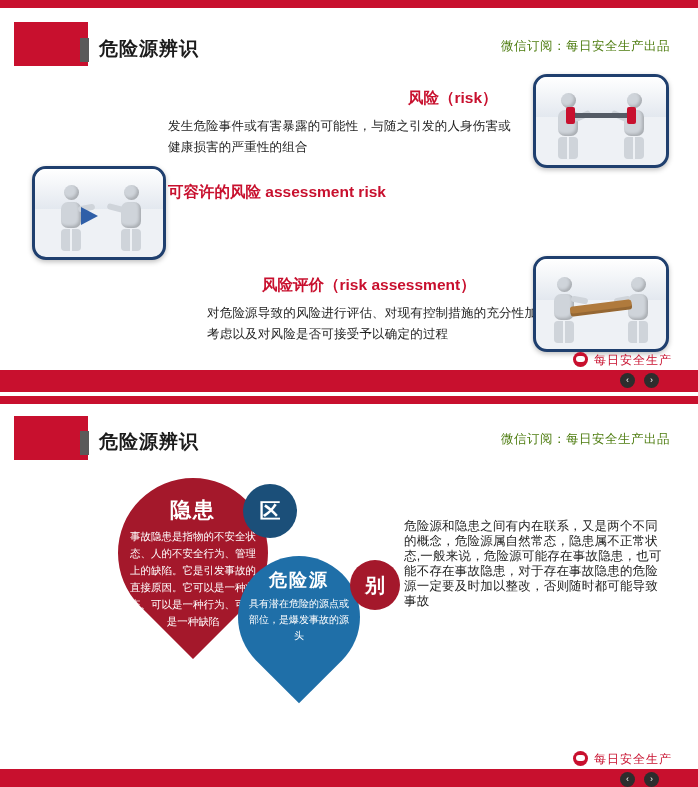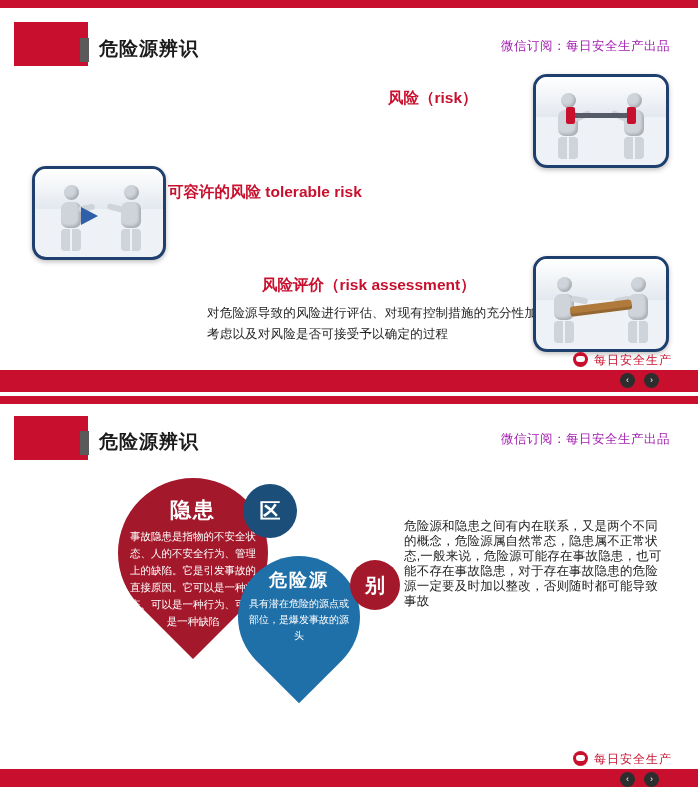--- a/index.html
+++ b/index.html
@@ -65,39 +65,39 @@
   .title-text {
     font-size: 19px;
     font-weight: bold;
     color: #1b1b1b;
     letter-spacing: 1px;
   }
   .subscribe {
     position: absolute;
     right: 28px;
     font-size: 12.5px;
-    color: #a21caf;
+    color: #4d7c0f;
     letter-spacing: 0.5px;
   }
 
   
   .s1 .term {
     position: absolute;
     font-size: 15.5px;
     font-weight: bold;
     color: #c8102e;
   }
   .s1 .body {
     position: absolute;
     font-size: 12.5px;
     color: #232323;
     line-height: 21px;
     letter-spacing: 0.2px;
   }
-  .term-risk    { left: 388px; top: 88px; }
+  .term-risk    { left: 408px; top: 88px; }
   .body-risk    { left: 168px; top: 116px; width: 350px; text-align: left; }
   .term-tol     { left: 168px; top: 182px; }
   .body-tol     { left: 168px; top: 209px; width: 350px; }
   .term-assess  { left: 262px; top: 275px; }
   .body-assess  { left: 168px; top: 303px; width: 352px; margin-left: 39px; }
 
   
   .photo {
     position: absolute;
     background: #eef1f5;
@@ -268,22 +268,23 @@
     <div class="top-bar"></div>
     <div class="corner-block" style="top:22px;"></div>
 
     <div class="title-row" style="top:32px;">
       <div class="title-tick"></div>
       <div class="title-text">危险源辨识</div>
     </div>
     <div class="subscribe" style="top:38px;">微信订阅：每日安全生产出品</div>
 
     <div class="term term-risk">风险（risk）</div>
-
-    <div class="term term-tol">可容许的风险 tolerable risk</div>
+    <div class="body body-risk">发生危险事件或有害暴露的可能性，与随之引发的人身伤害或健康损害的严重性的组合</div>
+
+    <div class="term term-tol">可容许的风险 assessment risk</div>
 
     <div class="term term-assess">风险评价（risk assessment）</div>
     <div class="body body-assess">对危险源导致的风险进行评估、对现有控制措施的充分性加以考虑以及对风险是否可接受予以确定的过程</div>
 
     <div class="photo ph-1">
       <div class="glow"></div>
       <div class="fig" style="left:22px;">
         <div class="head"></div>
         <div class="torso"></div>
         <div class="arm" style="left:16px; transform:rotate(-25deg);"></div>

